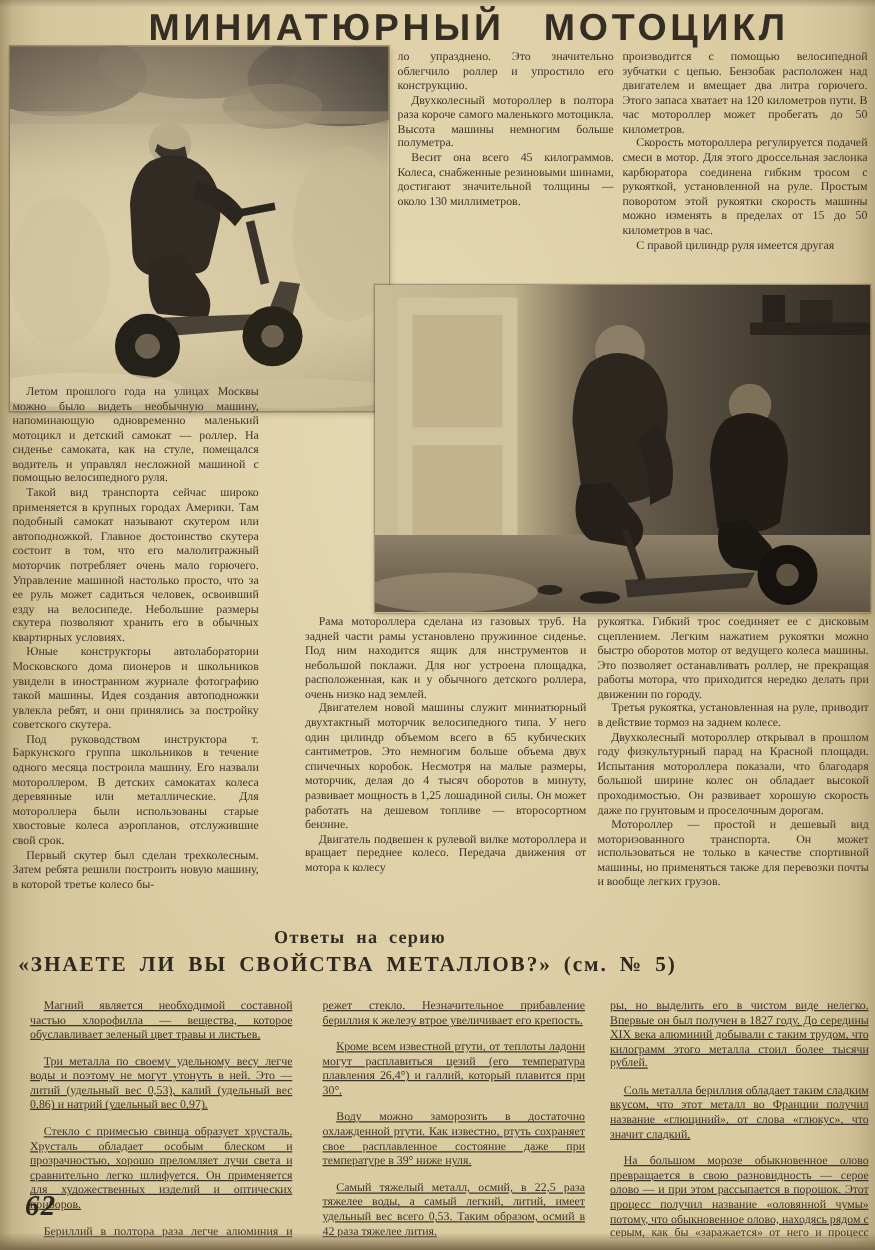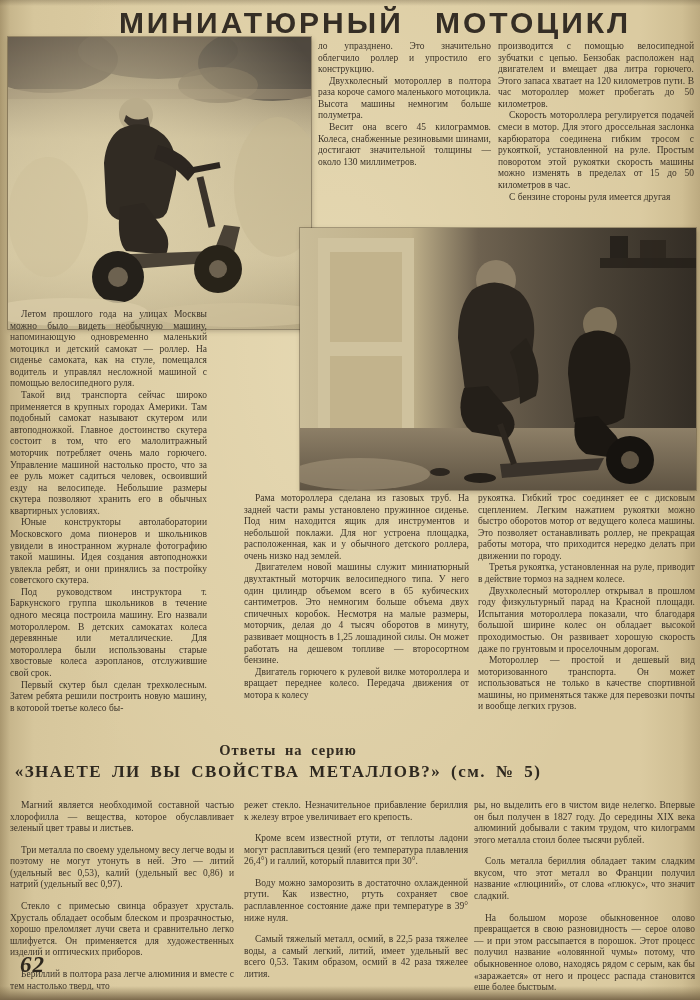--- a/index.html
+++ b/index.html
@@ -40,21 +40,21 @@
   }
   .photo svg{display:block;}
   .col{
     position:absolute;
     font-size:9.5px;line-height:1.22;
     text-align:justify;
     overflow:hidden;
   }
   .col p{margin:0;text-indent:11px;}
   .col.cont p:first-child{text-indent:0;}
-  .answers .col p{margin:0 0 10px 0;}
+  .answers .col p{margin:0 0 10px 14px;text-decoration:underline;}
   .answers-pretitle{
     position:absolute;left:0;top:742px;width:576px;text-align:center;
     font-weight:700;font-size:14.5px;letter-spacing:1px;word-spacing:4px;color:#332c22;
   }
   .answers-title{
     position:absolute;left:0;top:762px;width:556px;text-align:center;
     font-weight:700;font-size:17px;letter-spacing:1.5px;word-spacing:4px;color:#2f2920;
   }
   .page-number{
     position:absolute;left:20px;top:952px;
@@ -119,21 +119,21 @@
 
   <div class="col cont" style="left:318px;top:41px;width:173px;height:188px;">
       <p>ло упразднено. Это значительно облегчило роллер и упростило его конструкцию.</p>
       <p>Двухколесный мотороллер в полтора раза короче самого маленького мотоцикла. Высота машины немногим больше полуметра.</p>
       <p>Весит она всего 45 килограммов. Колеса, снабженные резиновыми шинами, достигают значительной толщины — около 130 миллиметров.</p>
     </div>
 
   <div class="col cont" style="left:498px;top:41px;width:196px;height:188px;">
       <p>производится с помощью велосипедной зубчатки с цепью. Бензобак расположен над двигателем и вмещает два литра горючего. Этого запаса хватает на 120 километров пути. В час мотороллер может пробегать до 50 километров.</p>
       <p>Скорость мотороллера регулируется подачей смеси в мотор. Для этого дроссельная заслонка карбюратора соединена гибким тросом с рукояткой, установленной на руле. Простым поворотом этой рукоятки скорость машины можно изменять в пределах от 15 до 50 километров в час.</p>
-      <p>С бензине стороны руля имеется другая</p>
+      <p>С правой цилиндр руля имеется другая</p>
     </div>
 
   <div class="photo" style="left:300px;top:228px;width:396px;height:262px;">
     <svg width="396" height="262" viewBox="0 0 396 262">
       <defs>
         <linearGradient id="p2bg" x1="0" y1="0" x2="1" y2="0">
           <stop offset="0" stop-color="#c9bc98"></stop>
           <stop offset="0.28" stop-color="#bfb08a"></stop>
           <stop offset="0.45" stop-color="#6e6250"></stop>
           <stop offset="0.75" stop-color="#4a4236"></stop>
@@ -182,21 +182,21 @@
       <p>Летом прошлого года на улицах Москвы можно было видеть необычную машину, напоминающую одновременно маленький мотоцикл и детский самокат — роллер. На сиденье самоката, как на стуле, помещался водитель и управлял несложной машиной с помощью велосипедного руля.</p>
       <p>Такой вид транспорта сейчас широко применяется в крупных городах Америки. Там подобный самокат называют скутером или автоподножкой. Главное достоинство скутера состоит в том, что его малолитражный моторчик потребляет очень мало горючего. Управление машиной настолько просто, что за ее руль может садиться человек, освоивший езду на велосипеде. Небольшие размеры скутера позволяют хранить его в обычных квартирных условиях.</p>
       <p>Юные конструкторы автолаборатории Московского дома пионеров и школьников увидели в иностранном журнале фотографию такой машины. Идея создания автоподножки увлекла ребят, и они принялись за постройку советского скутера.</p>
       <p>Под руководством инструктора т. Баркунского группа школьников в течение одного месяца построила машину. Его назвали мотороллером. В детских самокатах колеса деревянные или металлические. Для мотороллера были использованы старые хвостовые колеса аэропланов, отслужившие свой срок.</p>
       <p>Первый скутер был сделан трехколесным. Затем ребята решили построить новую машину, в которой третье колесо бы-</p>
     </div>
 
   <div class="col" style="left:244px;top:493px;width:225px;height:220px;">
       <p>Рама мотороллера сделана из газовых труб. На задней части рамы установлено пружинное сиденье. Под ним находится ящик для инструментов и небольшой поклажи. Для ног устроена площадка, расположенная, как и у обычного детского роллера, очень низко над землей.</p>
       <p>Двигателем новой машины служит миниатюрный двухтактный моторчик велосипедного типа. У него один цилиндр объемом всего в 65 кубических сантиметров. Это немногим больше объема двух спичечных коробок. Несмотря на малые размеры, моторчик, делая до 4 тысяч оборотов в минуту, развивает мощность в 1,25 лошадиной силы. Он может работать на дешевом топливе — второсортном бензине.</p>
-      <p>Двигатель горючего к рулевой вилке мотороллера и вращает переднее колесо. Передача движения от мотора к колесу</p>
+      <p>Двигатель подвешен к рулевой вилке мотороллера и вращает переднее колесо. Передача движения от мотора к колесу</p>
     </div>
 
   <div class="col cont" style="left:478px;top:493px;width:217px;height:220px;">
       <p>рукоятка. Гибкий трос соединяет ее с дисковым сцеплением. Легким нажатием рукоятки можно быстро оборотов мотор от ведущего колеса машины. Это позволяет останавливать роллер, не прекращая работы мотора, что приходится нередко делать при движении по городу.</p>
       <p>Третья рукоятка, установленная на руле, приводит в действие тормоз на заднем колесе.</p>
       <p>Двухколесный мотороллер открывал в прошлом году физкультурный парад на Красной площади. Испытания мотороллера показали, что благодаря большой ширине колес он обладает высокой проходимостью. Он развивает хорошую скорость даже по грунтовым и проселочным дорогам.</p>
       <p>Мотороллер — простой и дешевый вид моторизованного транспорта. Он может использоваться не только в качестве спортивной машины, но применяться также для перевозки почты и вообще легких грузов.</p>
     </div>
 
   <div class="answers-pretitle">Ответы на серию</div>

